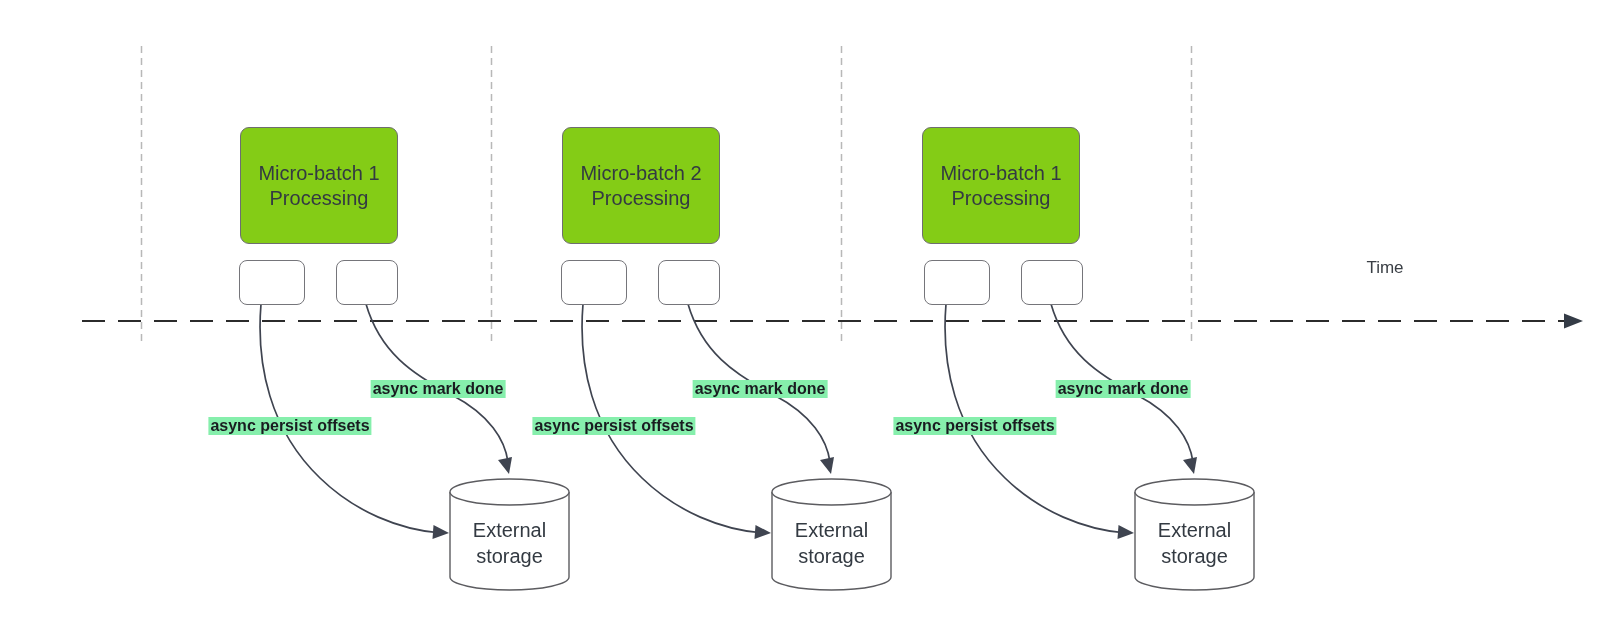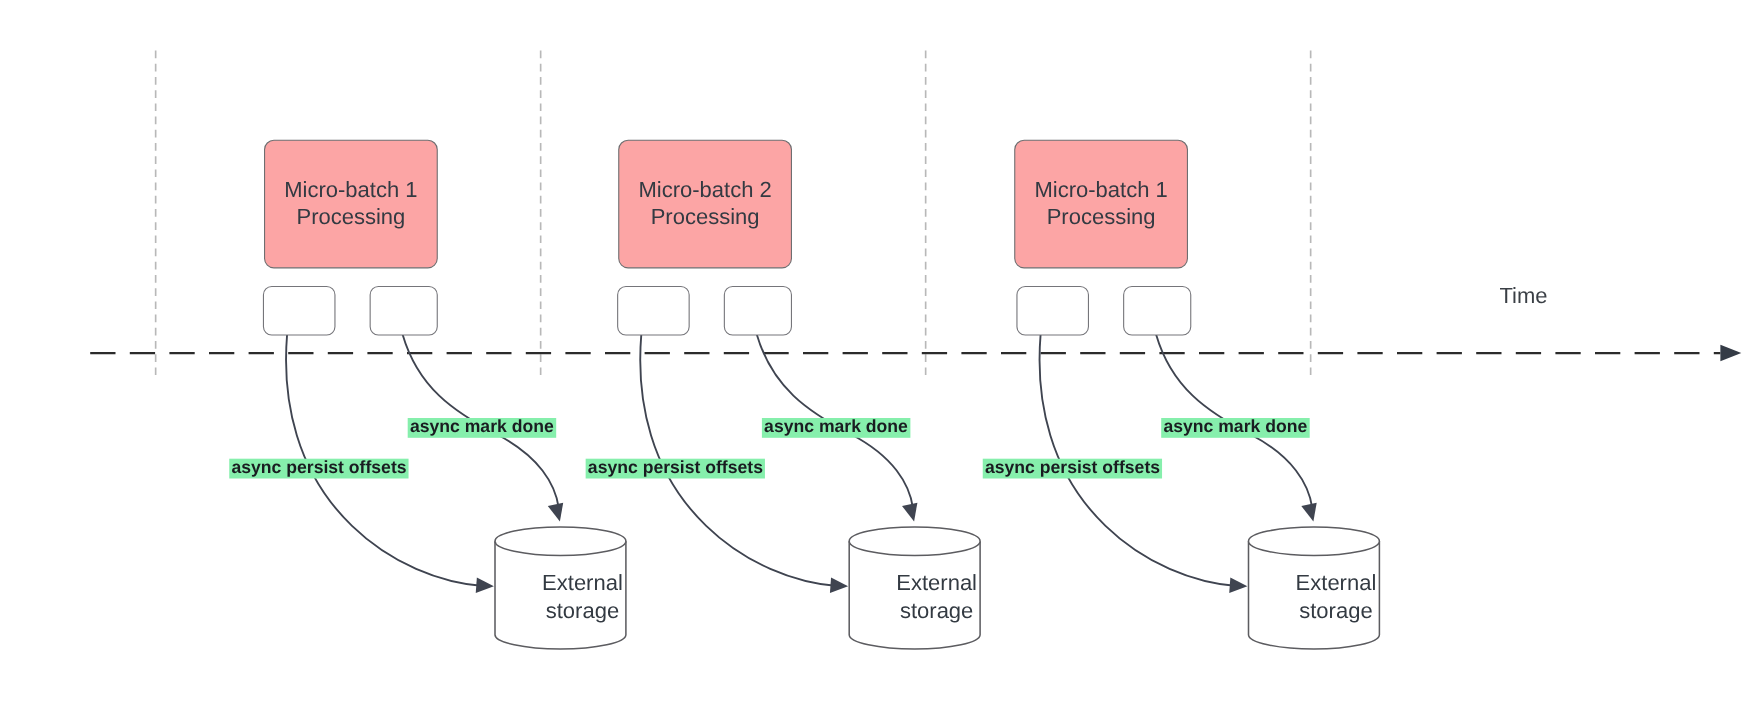--- a/index.html
+++ b/index.html
@@ -23,21 +23,21 @@
   }
   .group { position: absolute; left: 0; top: 0; }
 
   .main-box {
     position: absolute;
     top: 127px;
     width: 156px;
     height: 115px;
     border: 1.4px solid #6e6e70;
     border-radius: 9px;
-    background: #fca5a5;
+    background: #84cc16;
     z-index: 2;
     display: flex;
     flex-direction: column;
     align-items: center;
     justify-content: center;
     text-align: center;
     color: #333a42;
     font-size: 20px;
     line-height: 25px;
   }
@@ -69,30 +69,29 @@
 
   .cyl-text {
     position: absolute;
     top: 517px;
     width: 119px;
     z-index: 3;
     text-align: center;
     color: #333a42;
     font-size: 20px;
     line-height: 26px;
-    padding-left: 20px;
   }
   .time-label {
     position: absolute;
     left: 1340px;
     top: 258px;
     width: 90px;
     text-align: center;
     z-index: 2;
-    font-size: 20px;
+    font-size: 17px;
     color: #3a3f45;
   }
 </style>
 </head>
 <body>
 
 <div class="canvas">
 
   <svg class="layer" width="1600" height="642" viewBox="0 0 1600 642">
 

